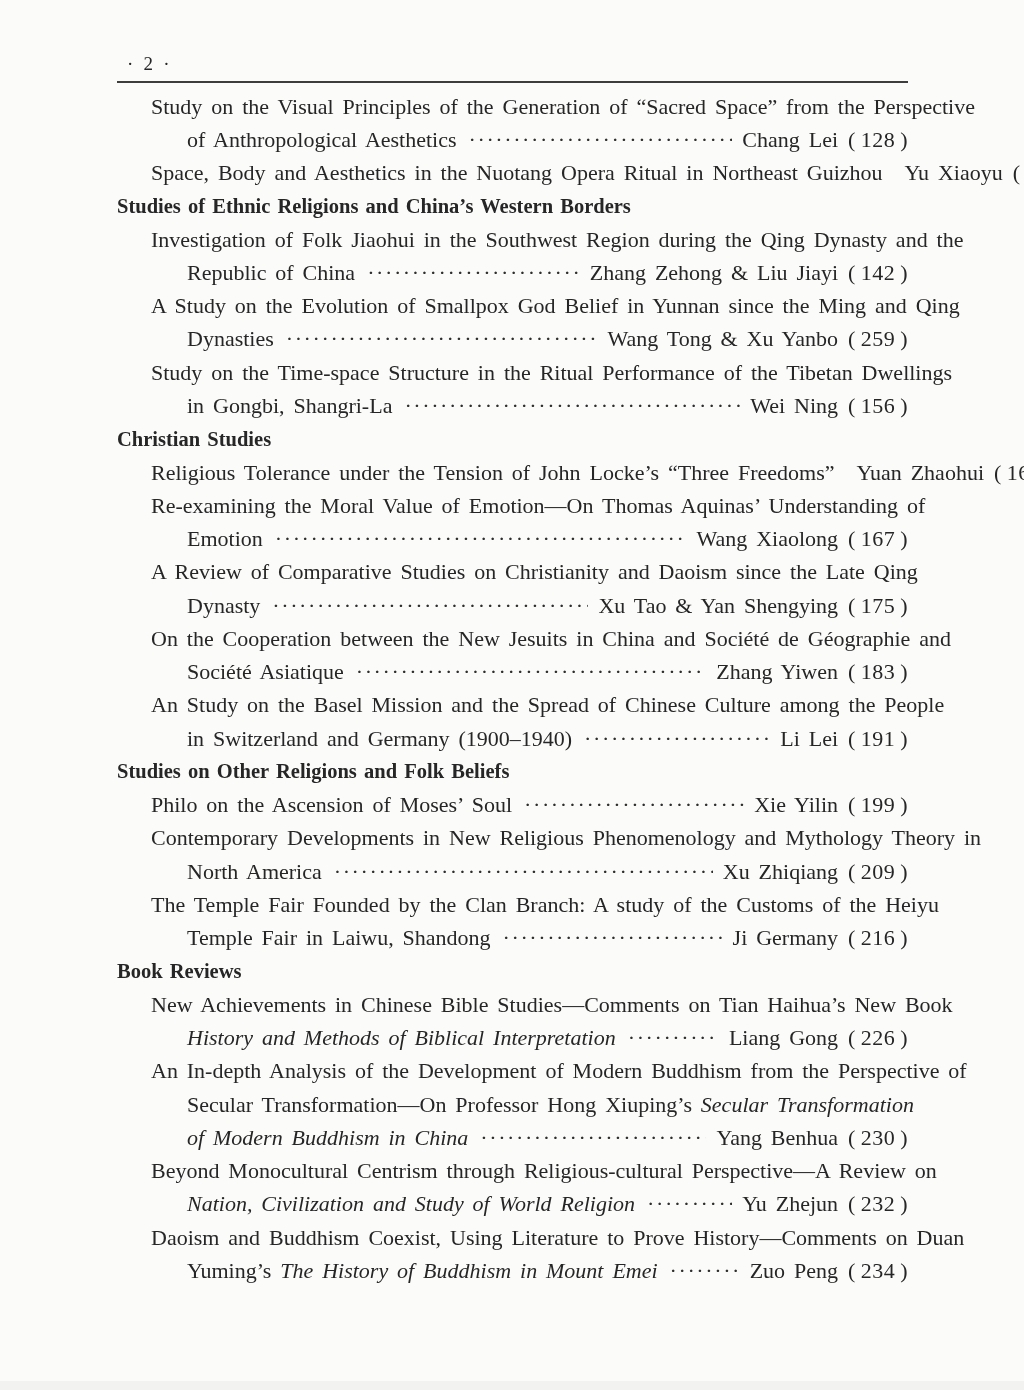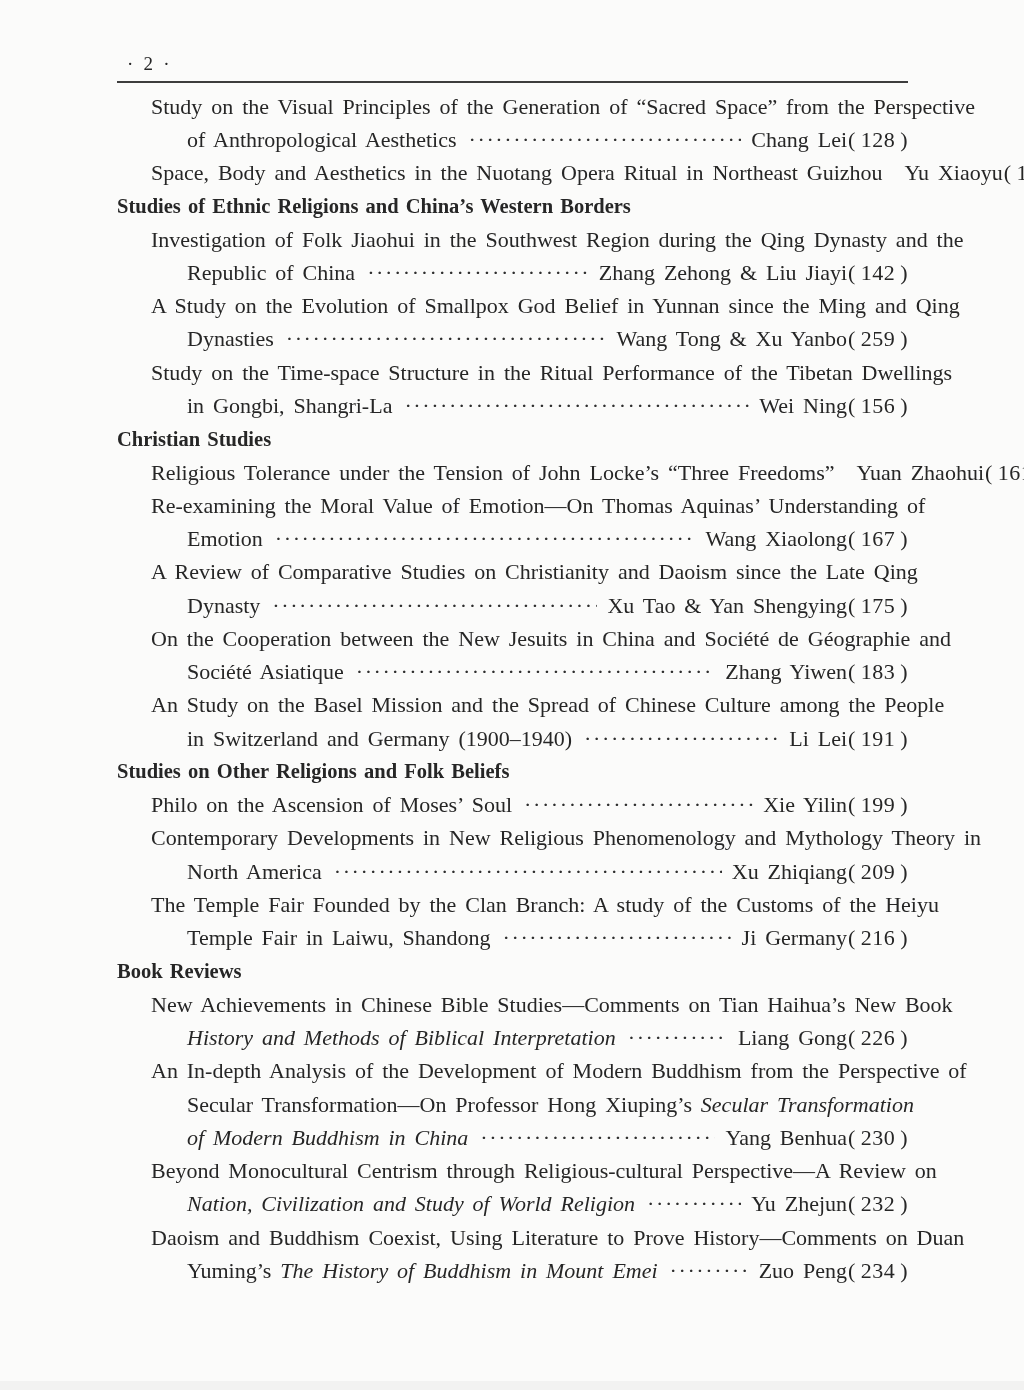--- a/index.html
+++ b/index.html
@@ -31,21 +31,21 @@
   .row.first { padding-left:34px; }
   .row.cont  { padding-left:70px; }
   .txt { flex:0 0 auto; }
   .txt i { }
   .dots {
     flex:1 1 auto; overflow:hidden;
     margin:0 10px 0 12px;
     letter-spacing:1.6px; color:#2e2e2e;
   }
   .author { flex:0 0 auto; }
-  .pg { flex:0 0 auto; margin-left:1px; letter-spacing:0.5px; }
+  .pg { flex:0 0 auto; margin-left:10px; letter-spacing:0.5px; }
   .bottom-edge {
     position:absolute; left:0; bottom:0; width:1024px; height:9px;
     background:#f2f2f1;
   }
 </style>
 </head>
 <body>
 
 <div class="page">
   <div class="pagenum">· 2 ·</div>

